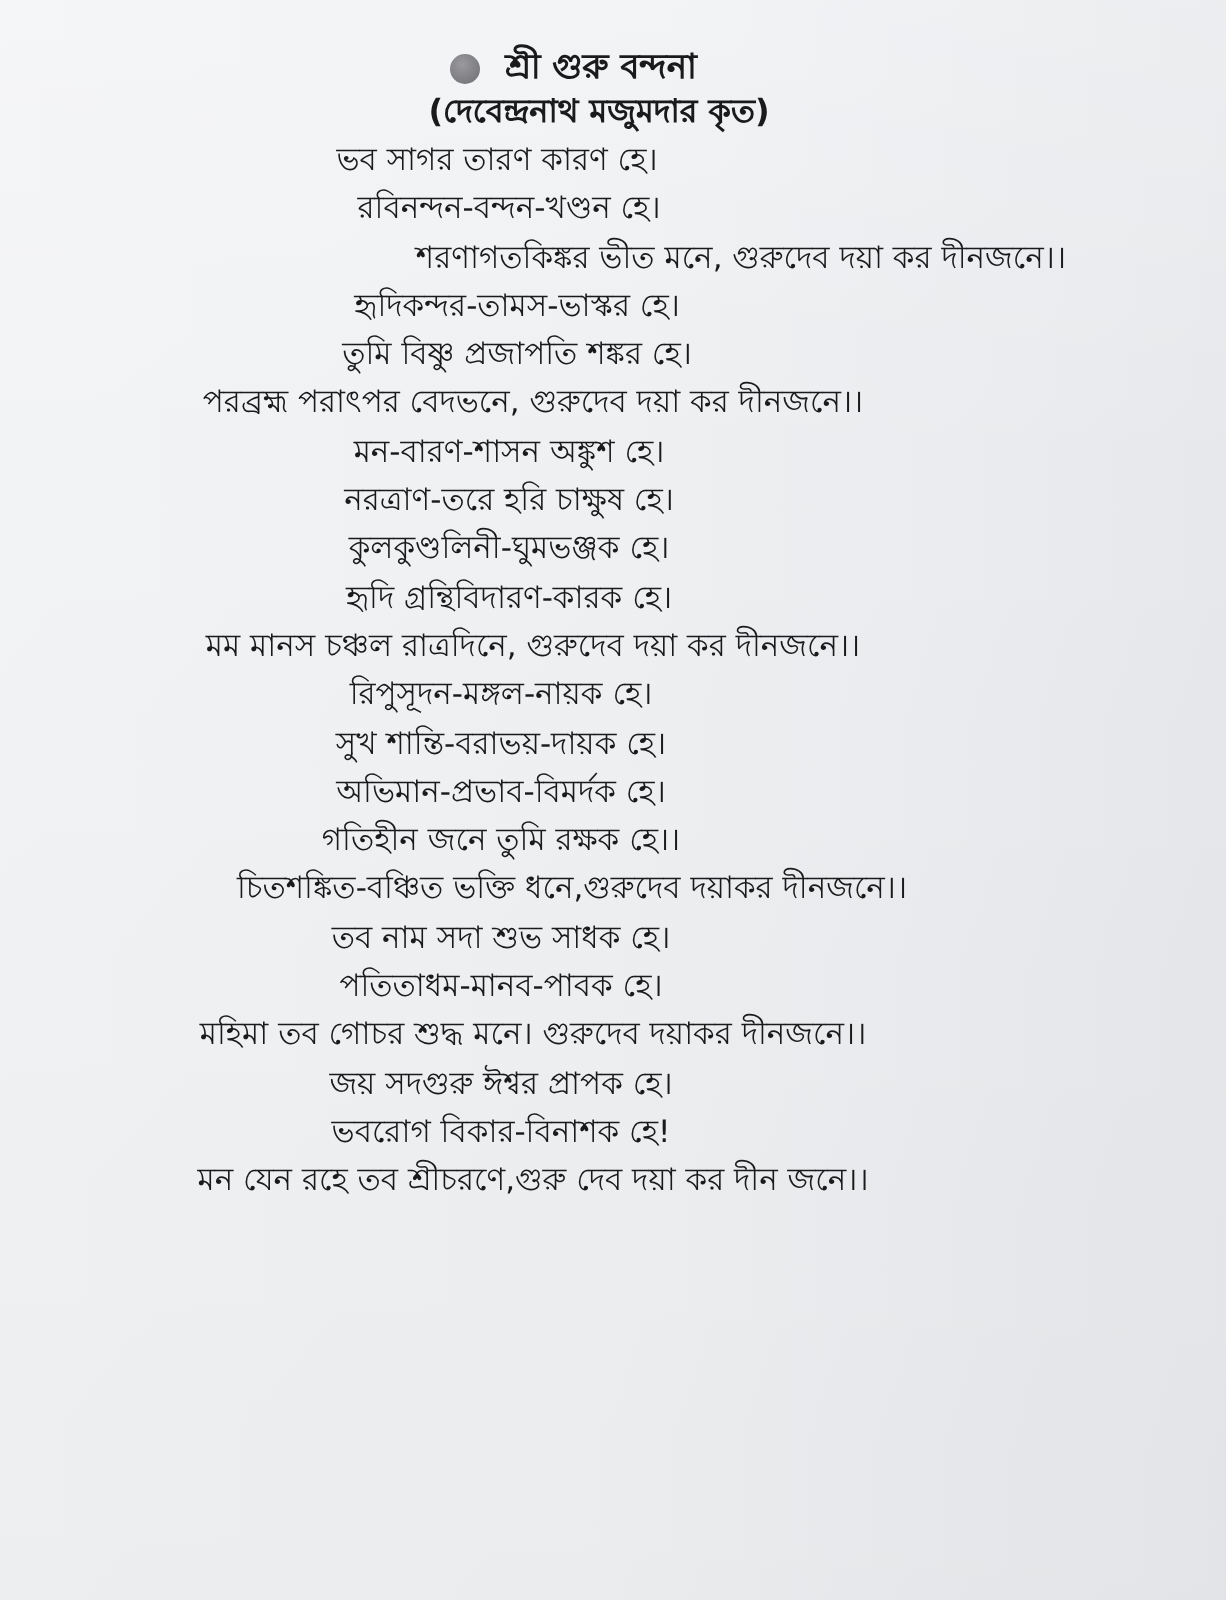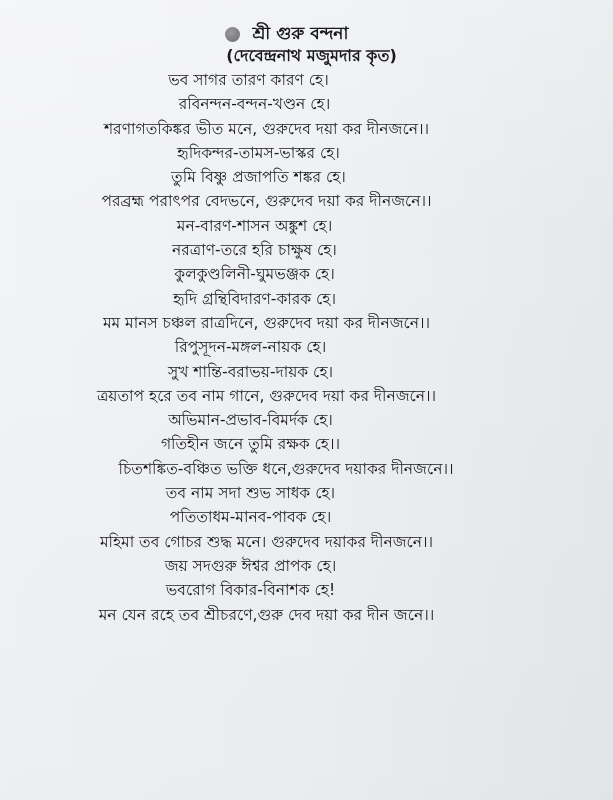--- a/index.html
+++ b/index.html
@@ -23,21 +23,21 @@
   .title {
     display: inline-flex; align-items: center; gap: 13px;
     font-weight: bold; font-size: 17px; margin-left: -40px;
   }
   .bullet {
     width: 15px; height: 15px; border-radius: 50%;
     background: radial-gradient(circle at 40% 35%, #9a9a9e, #6d6d72);
     display: inline-block;
   }
   .subtitle {
-    position: absolute; top: 43px; left: 16px; width: 591px;
+    position: absolute; top: 43px; left: 4px; width: 591px;
     text-align: center; font-weight: bold; font-size: 16px;
   }
   .lines {
     position: absolute; top: 68px; left: 0; width: 533px;
   }
   .line {
     height: 24.3px; line-height: 24.3px; font-size: 15.5px;
     text-align: center; white-space: nowrap;
   }
 </style>
@@ -48,32 +48,31 @@
   <div class="title-row">
     <span class="title">
       <span class="bullet"></span>
       <span>শ্রী গুরু বন্দনা</span>
     </span>
   </div>
   <div class="subtitle">(দেবেন্দ্রনাথ মজুমদার কৃত)</div>
   <div class="lines" id="lines">
       <div class="line" style="transform: translateX(-18px);">ভব সাগর তারণ কারণ হে।</div>
       <div class="line" style="transform: translateX(-12px);">রবিনন্দন-বন্দন-খণ্ডন হে।</div>
-      <div class="line" style="transform: translateX(0px);">শরণাগতকিঙ্কর ভীত মনে, গুরুদেব দয়া কর দীনজনে।।</div>
+      <div class="line" style="transform: translateX(0px); text-align: right;">শরণাগতকিঙ্কর ভীত মনে, গুরুদেব দয়া কর দীনজনে।।</div>
       <div class="line" style="transform: translateX(-8px);">হৃদিকন্দর-তামস-ভাস্কর হে।</div>
       <div class="line" style="transform: translateX(-8px);">তুমি বিষ্ণু প্রজাপতি শঙ্কর হে।</div>
       <div class="line" style="transform: translateX(0px);">পরব্রহ্ম পরাৎপর বেদভনে, গুরুদেব দয়া কর দীনজনে।।</div>
       <div class="line" style="transform: translateX(-12px);">মন-বারণ-শাসন অঙ্কুশ হে।</div>
       <div class="line" style="transform: translateX(-12px);">নরত্রাণ-তরে হরি চাক্ষুষ হে।</div>
       <div class="line" style="transform: translateX(-12px);">কুলকুণ্ডলিনী-ঘুমভঞ্জক হে।</div>
       <div class="line" style="transform: translateX(-12px);">হৃদি গ্রন্থিবিদারণ-কারক হে।</div>
       <div class="line" style="transform: translateX(0px);">মম মানস চঞ্চল রাত্রদিনে, গুরুদেব দয়া কর দীনজনে।।</div>
       <div class="line" style="transform: translateX(-16px);">রিপুসূদন-মঙ্গল-নায়ক হে।</div>
       <div class="line" style="transform: translateX(-16px);">সুখ শান্তি-বরাভয়-দায়ক হে।</div>
-      <div class="line" style="transform: translateX(0px);">ত্রয়তাপ হরে তব নাম গানে, গুরুদেব দয়া কর দীনজনে।।</div>
       <div class="line" style="transform: translateX(-16px);">অভিমান-প্রভাব-বিমর্দক হে।</div>
       <div class="line" style="transform: translateX(-16px);">গতিহীন জনে তুমি রক্ষক হে।।</div>
       <div class="line" style="transform: translateX(0px); margin-left: 39px;">চিতশঙ্কিত-বঞ্চিত ভক্তি ধনে,গুরুদেব দয়াকর দীনজনে।।</div>
       <div class="line" style="transform: translateX(-16px);">তব নাম সদা শুভ সাধক হে।</div>
       <div class="line" style="transform: translateX(-16px);">পতিতাধম-মানব-পাবক হে।</div>
       <div class="line" style="transform: translateX(0px);">মহিমা তব গোচর শুদ্ধ মনে। গুরুদেব দয়াকর দীনজনে।।</div>
       <div class="line" style="transform: translateX(-16px);">জয় সদগুরু ঈশ্বর প্রাপক হে।</div>
       <div class="line" style="transform: translateX(-16px);">ভবরোগ বিকার-বিনাশক হে!</div>
       <div class="line" style="transform: translateX(0px);">মন যেন রহে তব শ্রীচরণে,গুরু দেব দয়া কর দীন জনে।।</div>
     </div>

